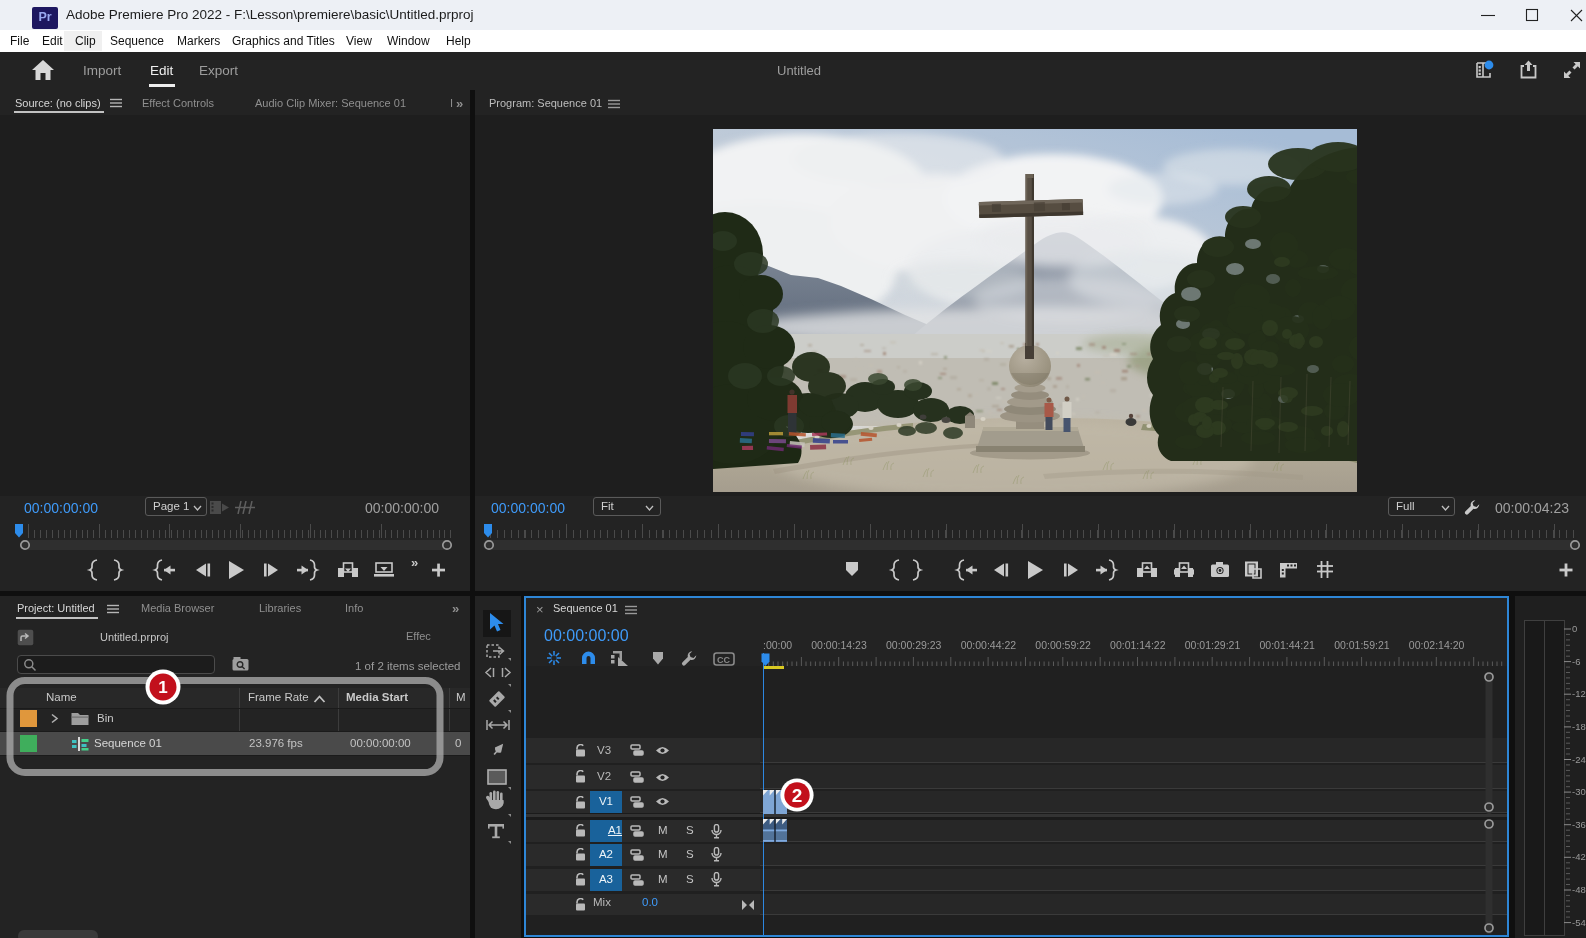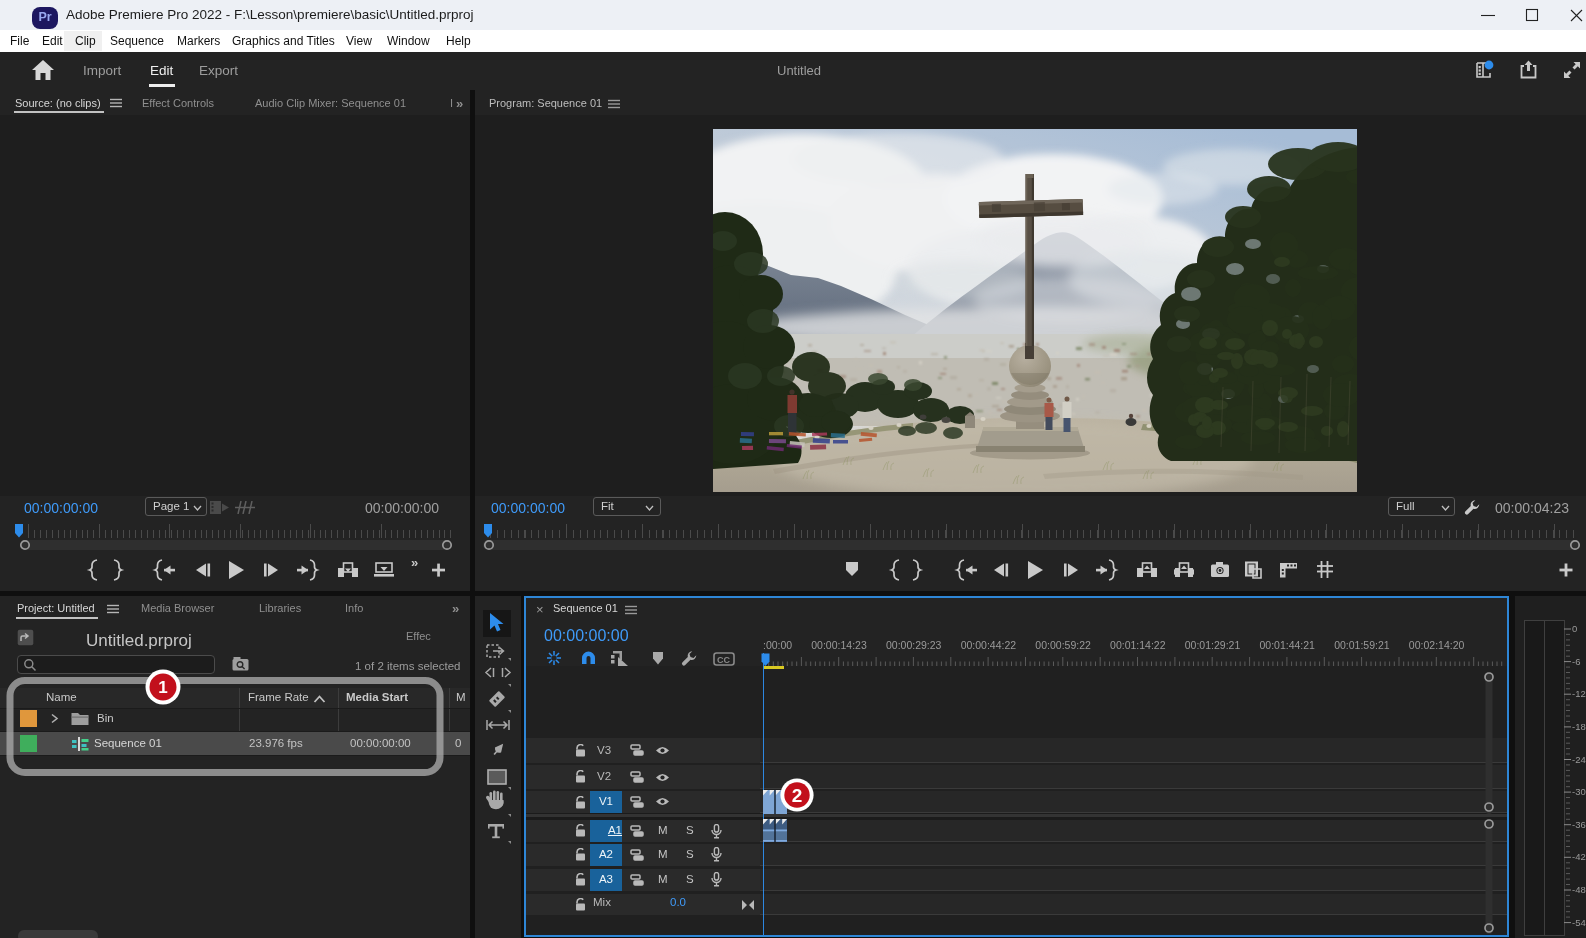--- a/index.html
+++ b/index.html
@@ -1,21 +1,21 @@
 <!DOCTYPE html>
 <html><head>
 <meta charset="utf-8">
 <style>
 * { margin:0; padding:0; box-sizing:border-box; }
 html,body { width:1586px; height:938px; background:#0f0f0f; overflow:hidden;
   font-family:"Liberation Sans", sans-serif; }
 .abs { position:absolute; }
 #stage { position:relative; width:1586px; height:938px; background:#0f0f0f; }
 #titlebar { left:0; top:0; width:1586px; height:30px; background:#edf0f5; }
-#prlogo { left:32px; top:7px; width:26px; height:22px; background:#1d1760; border-radius:8px;
+#prlogo { left:32px; top:7px; width:26px; height:22px; background:#1d1760; border-radius:2px;
   color:#99a8f0; font-size:12.5px; font-weight:bold; text-align:center; line-height:21px; }
 #title { left:66px; top:7px; font-size:13.5px; line-height:16px; color:#1c1c1c; }
 #menubar { left:0; top:30px; width:1586px; height:22px; background:#ffffff; }
 .mi { position:absolute; top:4px; font-size:12px; color:#101010; }
 #toolbar { left:0; top:52px; width:1586px; height:38px; background:#232323; }
 .tbtxt { position:absolute; top:63px; font-size:13.5px; color:#9d9d9d; }
 .panel { background:#232323; }
 .tabtxt { position:absolute; font-size:11px; color:#8f8f8f; white-space:nowrap; }
 .tabon { color:#d6d6d6;text-align:right; }
 .tc-blue { color:#3f9bfa; }
@@ -794,21 +794,21 @@
 <div class="tabtxt" style="left:141px;top:602px;">Media Browser</div>
 <div class="tabtxt" style="left:259px;top:602px;">Libraries</div>
 <div class="tabtxt" style="left:345px;top:602px;">Info</div>
 <div class="tabtxt" style="left:406px;top:602px;margin-top:28px;">Effec</div>
 <div class="tabtxt" style="left:452px;top:601px;font-weight:bold;font-size:13px;">»</div>
 
 <svg class="abs" style="left:17px;top:629px" width="17" height="17" viewBox="0 0 17 17">
       <rect x="0.7" y="0.7" width="15.6" height="15.6" rx="2" fill="#4e4e4e"></rect>
       <path d="M4 12 V8.5 a1.5 1.5 0 0 1 1.5 -1.5 H10 M8 4.5 L11 7 L8 9.5" stroke="#b9b9b9" stroke-width="1.5" fill="none"></path>
     </svg>
-<div class="abs" style="left:46px;top:631px;font-size:17px;color:#c6c6c6;padding-left:40px;">Untitled.prproj</div>
+<div class="abs" style="left:60px;top:631px;font-size:11px;color:#c6c6c6;padding-left:40px;">Untitled.prproj</div>
 
 <div class="abs" style="left:17px;top:655px;width:198px;height:19px;background:#1c1c1c;border:1px solid #4b4b4b;border-radius:4px;"></div>
 <svg class="abs" style="left:23px;top:658px" width="14" height="14" viewBox="0 0 14 14">
       <circle cx="5.8" cy="5.8" r="4" fill="none" stroke="#8a8a8a" stroke-width="1.5"></circle>
       <line x1="8.8" y1="8.8" x2="12.5" y2="12.5" stroke="#8a8a8a" stroke-width="1.5"></line>
     </svg>
 <svg class="abs" style="left:232px;top:657px" width="17" height="14" viewBox="0 0 17 14">
       <rect x="0.5" y="2" width="16" height="11.5" rx="1.5" fill="#9e9e9e"></rect>
       <rect x="1.5" y="0" width="7" height="2.5" fill="#9e9e9e"></rect>
       <circle cx="8" cy="7.5" r="2.8" fill="none" stroke="#2a2a2a" stroke-width="1.4"></circle>
@@ -1071,21 +1071,21 @@
       <rect x="3.4" y="0.5" width="4.2" height="7.5" rx="2.1" fill="none" stroke="#b9b9b9" stroke-width="1.4"></rect>
       <path d="M1 6 a4.5 4.5 0 0 0 9 0 M5.5 10.5 v3 M3 13.8 h5" stroke="#b9b9b9" stroke-width="1.4" fill="none"></path>
     </svg>
 <div class="abs" style="left:526px;top:894px;width:234px;height:21px;background:#2a2a2a;"></div>
 <div class="abs" style="left:760px;top:894px;width:747px;height:21px;background:#272727;border-bottom:1px solid #3a3a3a;"></div>
 <svg class="abs" style="left:575px;top:898px" width="11" height="13" viewBox="0 0 11 13">
       <path d="M2 5.5 V4 a3.5 3.5 0 0 1 6.2 -2.2" stroke="#b9b9b9" stroke-width="1.6" fill="none"></path>
       <rect x="1" y="5.5" width="9" height="7" rx="1" fill="#b9b9b9"></rect>
     </svg>
 <div class="abs" style="left:593px;top:896px;font-size:11.5px;color:#b9b9b9;">Mix</div>
-<div class="abs" style="left:670px;top:896px;font-size:11.5px;color:#3f9bfa;">0.0</div>
+<div class="abs" style="left:642px;top:896px;font-size:11.5px;color:#3f9bfa;">0.0</div>
 <svg class="abs" style="left:742px;top:900px" width="12" height="10" viewBox="0 0 12 10">
       <path d="M0 0 L5 5 L0 10 Z M12 0 L7 5 L12 10 Z" fill="#b9b9b9"></path>
     </svg>
 <div class="abs" style="left:526px;top:813px;width:981px;height:7px;background:#1b1b1b;"></div>
 <div class="abs" style="left:526px;top:814px;width:981px;height:3px;background:#333333;"></div>
 
 <svg class="abs" style="left:762px;top:638px" width="746" height="31" viewBox="0 0 746 31">
 <text x="1" y="11" font-size="10.5" fill="#9a9a9a">:00:00</text>
 <text x="77.0" y="11" font-size="10.5" fill="#9a9a9a" text-anchor="middle">00:00:14:23</text>
 <text x="151.7" y="11" font-size="10.5" fill="#9a9a9a" text-anchor="middle">00:00:29:23</text>

